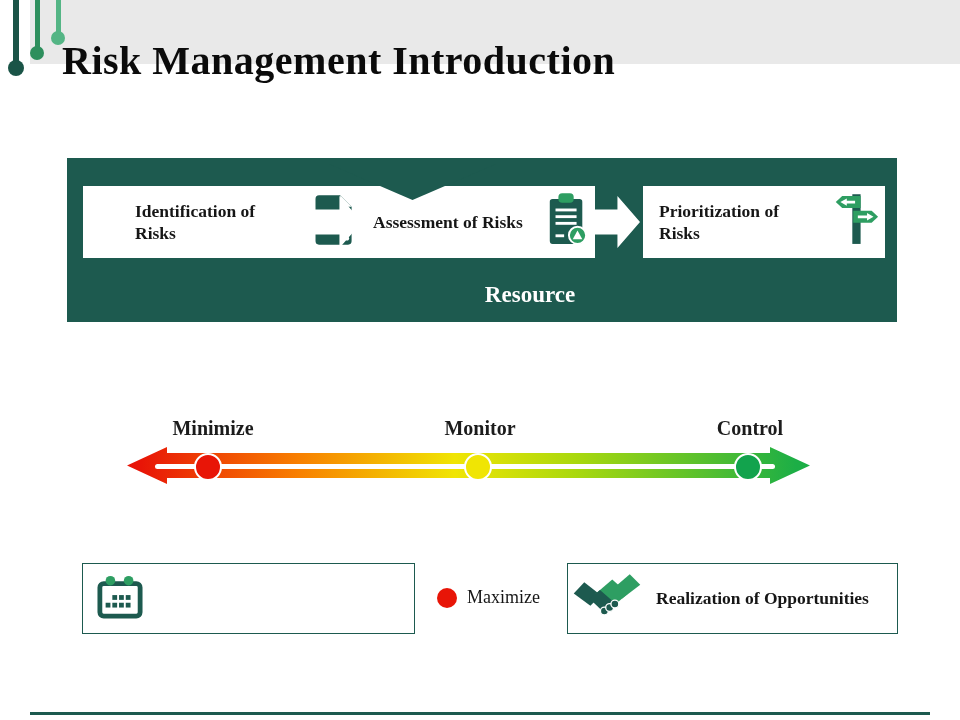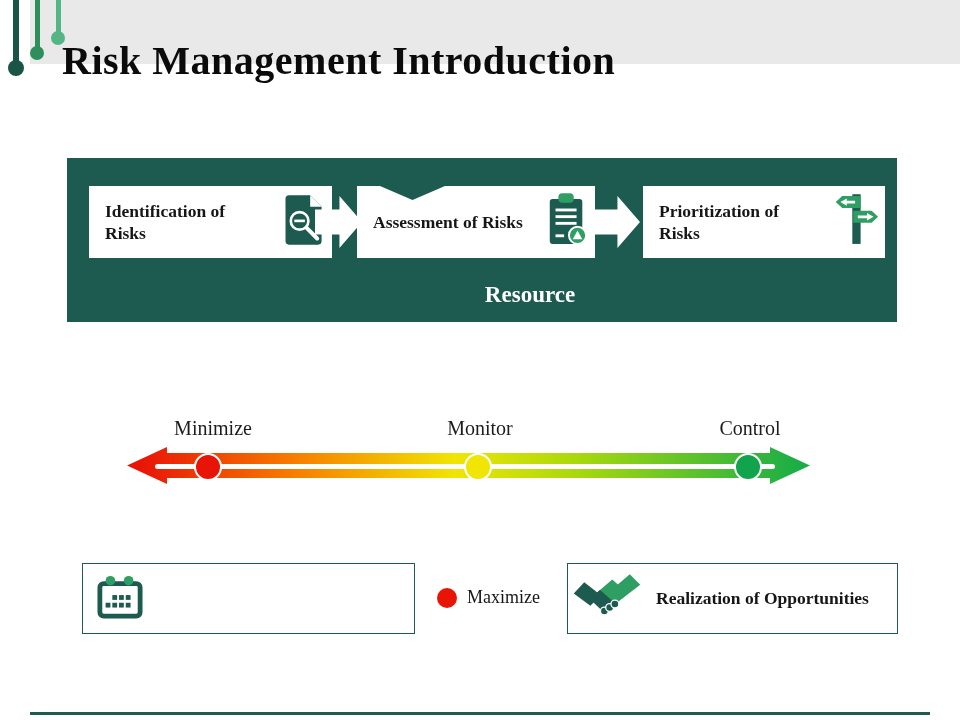--- a/index.html
+++ b/index.html
@@ -21,32 +21,32 @@
   .pin2-d{left:30px;top:46px;width:14px;height:14px;}
   .pin3-l{left:56px;width:5px;height:32px;}
   .pin3-d{left:51px;top:31px;width:14px;height:14px;}
   
   .banner{position:absolute;left:67px;top:158px;width:830px;height:164px;background:#1d5a4f;}
   .banner-chevron{position:absolute;left:329px;top:164px;width:167px;height:36px;background:#1d5a4f;
     clip-path:polygon(0 0,100% 0,50% 100%);}
   .resource-label{position:absolute;left:0;top:124px;width:100%;text-align:center;
     color:#ffffff;font-weight:bold;font-size:23px;margin-left:48px;}
   .step-box{position:absolute;top:28px;height:72px;background:#ffffff;display:flex;align-items:center;}
-  .sb1{left:22px;width:243px;}
+  .sb1{left:16px;width:243px;padding-left:36px;}
   .sb2{left:290px;width:238px;}
   .sb3{left:576px;width:242px;}
   .step-label{margin-left:16px;width:150px;font-weight:bold;font-size:17.5px;line-height:1.28;color:#161616;}
   .step-icon{position:absolute;right:6px;top:50%;transform:translateY(-50%);}
   .step-arrow{position:absolute;top:38px;width:47px;height:52px;background:#ffffff;
     clip-path:polygon(0 26%,52% 26%,52% 0,100% 50%,52% 100%,52% 74%,0 74%);}
   .sa1{left:248px;}
   .sa2{left:526px;}
   
   .scale-label{position:absolute;top:417px;transform:translateX(-50%);
-    font-weight:normal;font-size:20px;color:#1c1c1c;text-align:right;}
+    font-weight:bold;font-size:20px;color:#1c1c1c;text-align:right;}
   .sl1{left:213px;} .sl2{left:480px;} .sl3{left:750px;}
   .scale-arrow{position:absolute;left:127px;top:447px;width:683px;height:37px;
     background:linear-gradient(90deg,#e81507 2%,#f87f00 25%,#f0e504 48%,#a8d80e 66%,#1cae46 98%);
     clip-path:polygon(0 50%,40px 0,40px 6px,643px 6px,643px 0,100% 50%,643px 100%,643px 31px,40px 31px,40px 100%);}
   .scale-line{position:absolute;left:155px;top:464px;width:620px;height:5px;background:#ffffff;border-radius:3px;}
   .scale-dot{position:absolute;top:453px;width:28px;height:28px;border-radius:50%;
     border:2px solid #ffffff;box-sizing:border-box;}
   .sd1{left:194px;} .sd2{left:464px;} .sd3{left:734px;}
   
   .legend-box{position:absolute;top:563px;height:71px;background:#ffffff;border:1px solid #1d5a4f;

